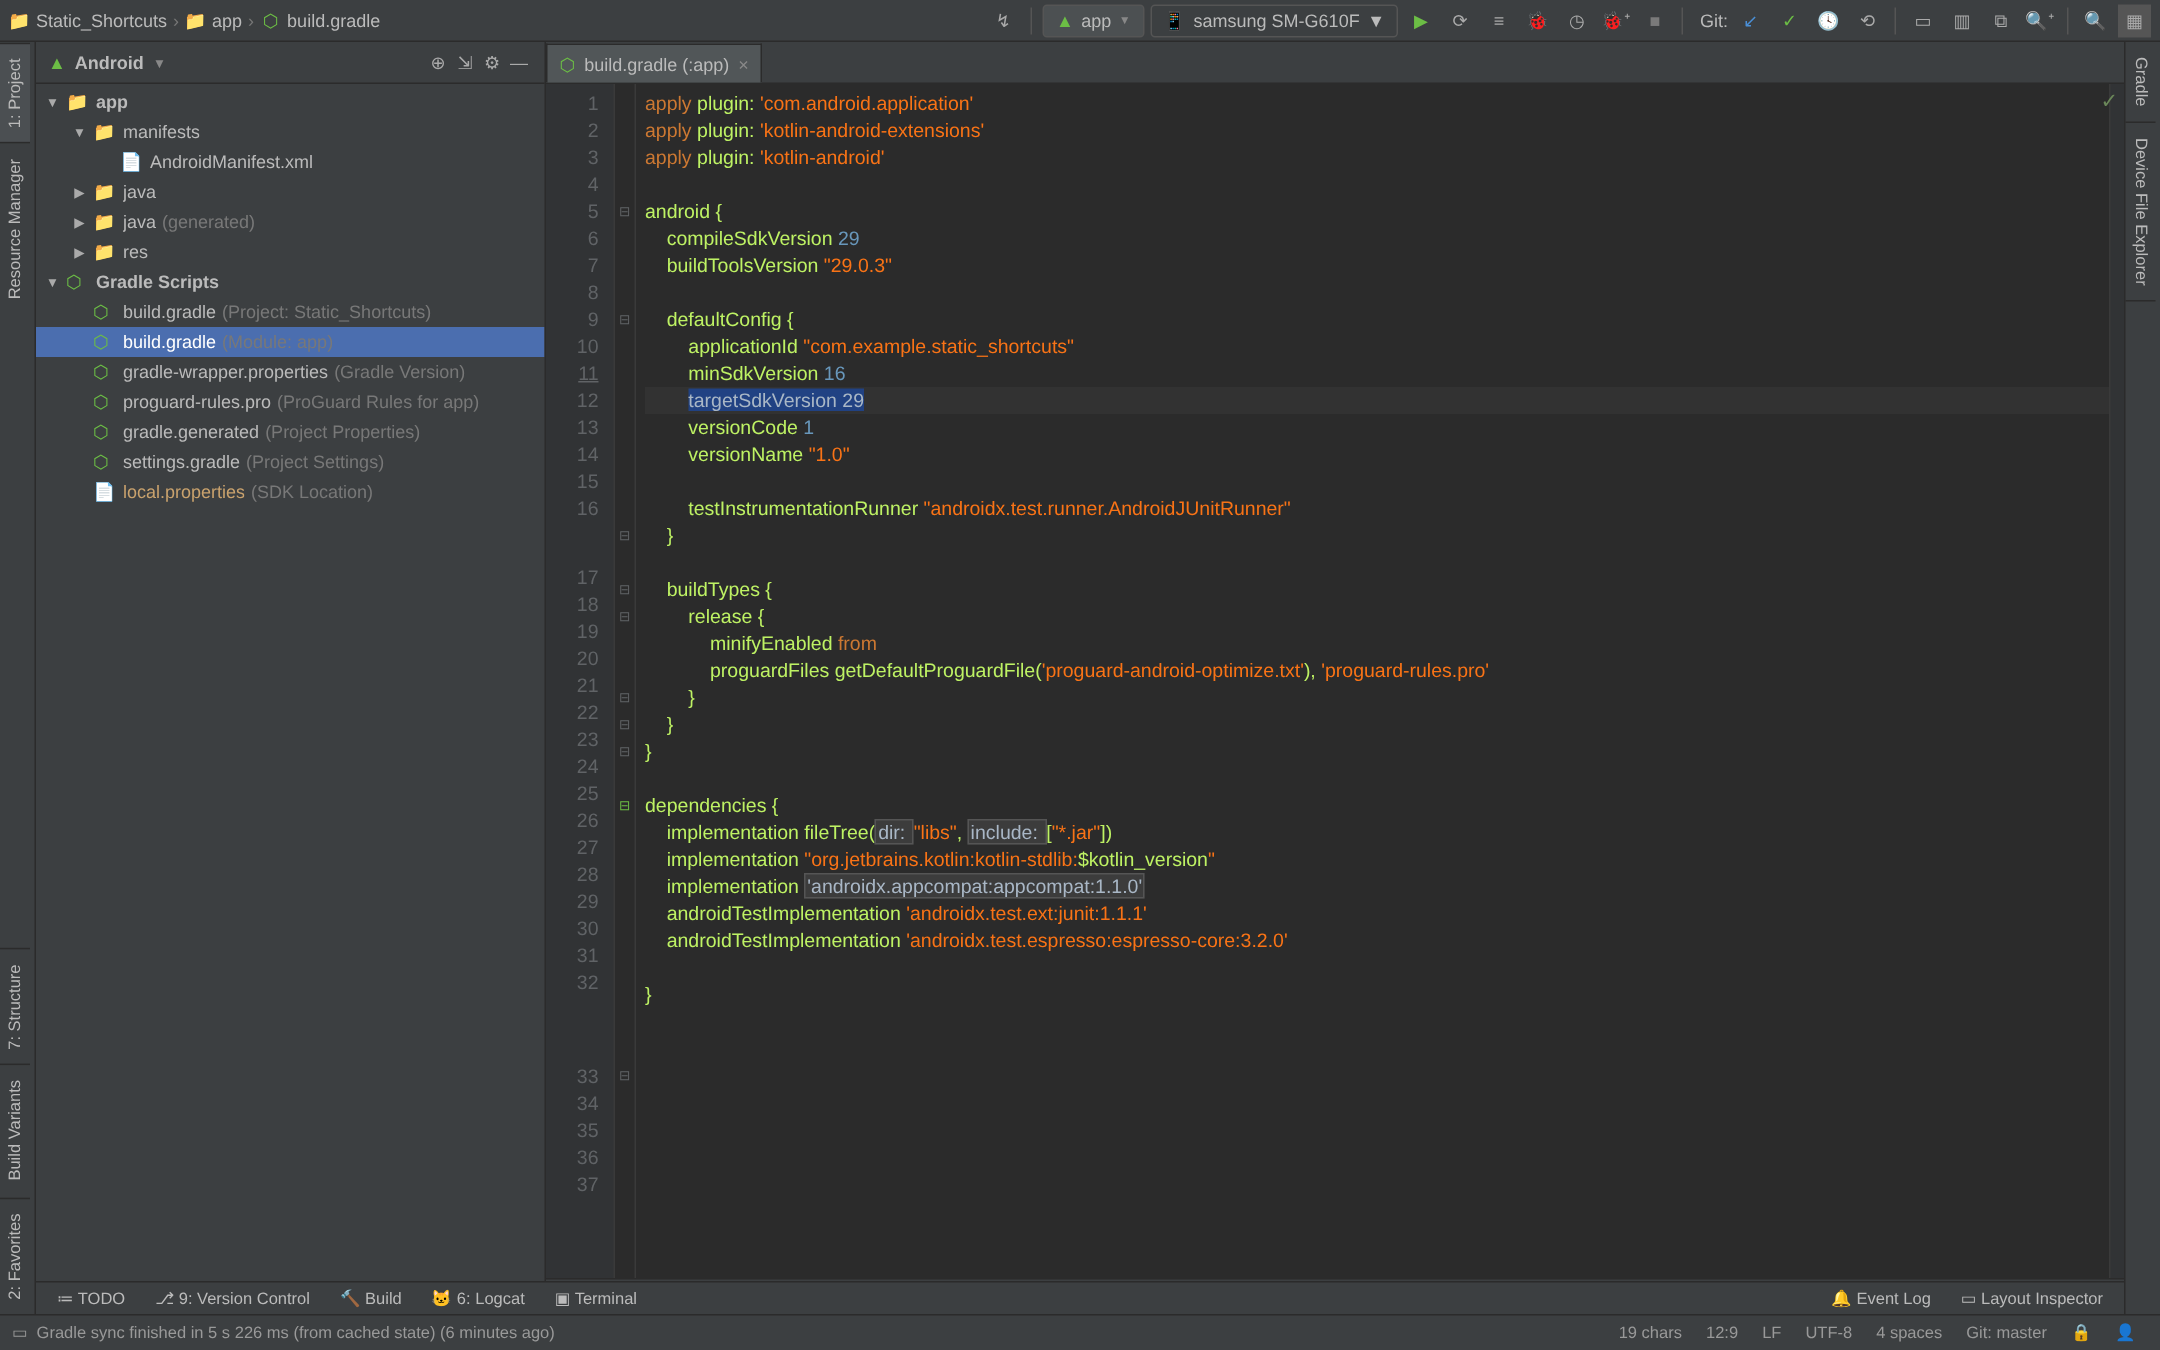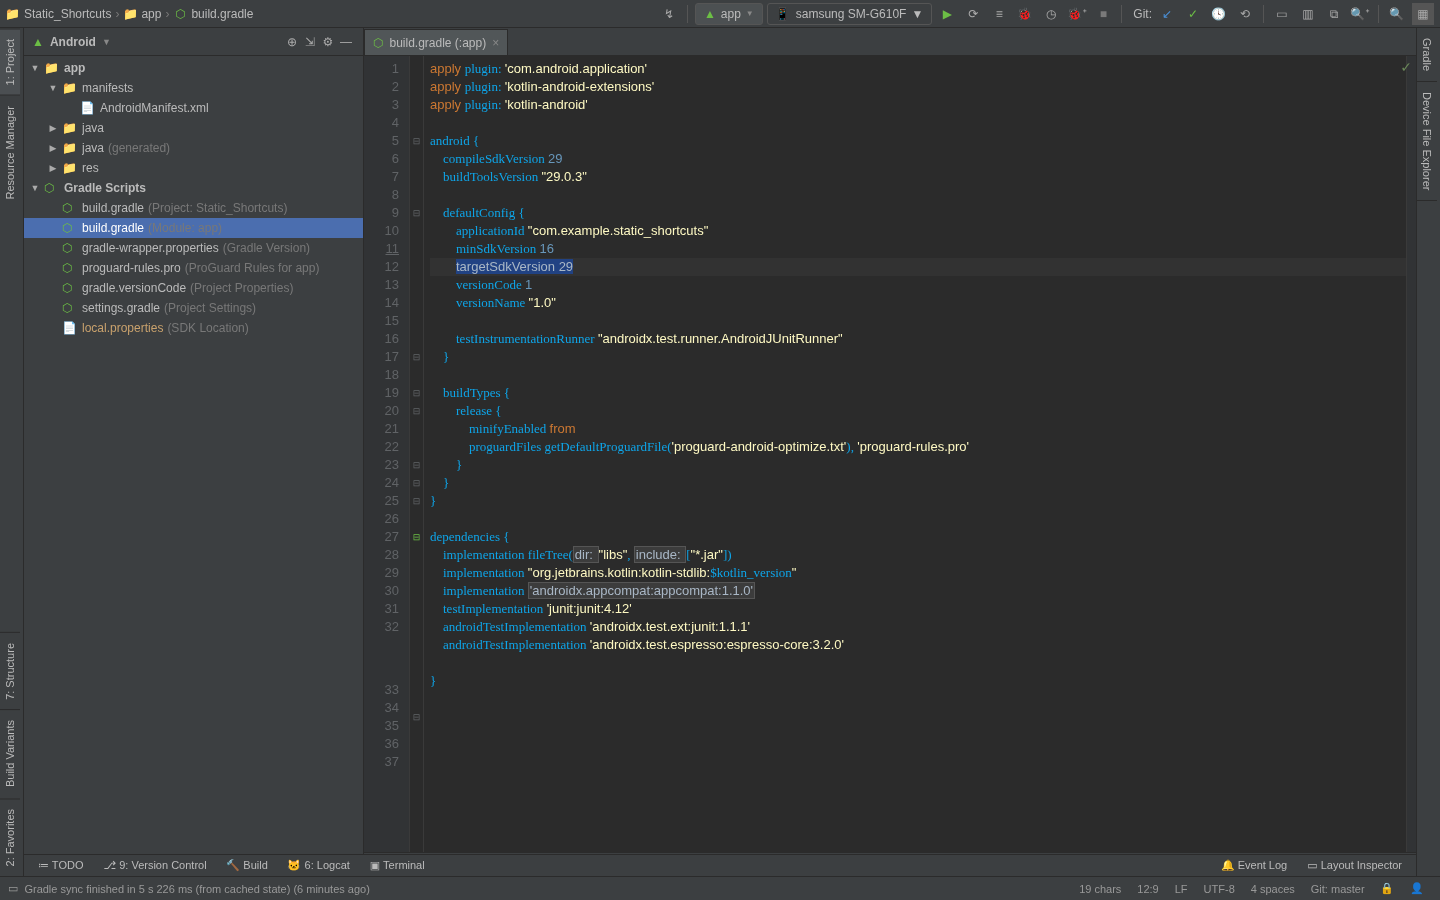--- a/index.html
+++ b/index.html
@@ -48,23 +48,23 @@
 .editor-tabs { height:28px; background:#3c3f41; border-bottom:1px solid #2b2b2b; display:flex; align-items:flex-end; }
 .editor-tab { height:26px; background:#515658; padding:0 8px; display:flex; align-items:center; gap:6px; border:1px solid #2b2b2b; border-bottom:none; font-size:12px; color:#bbb; cursor:pointer; }
 .editor-tab .close { color:#888; font-size:12px; cursor:pointer; }
 .editor-body { flex:1; display:flex; overflow:hidden; position:relative; font-family:"Menlo","Consolas",monospace; font-size:13px; line-height:18px; }
 .gutter { width:46px; background:#313335; border-right:1px solid #3a3a3a; text-align:right; padding:4px 10px 4px 0; color:#606366; user-select:none; }
 .fold-col { width:14px; background:#2b2b2b; border-right:1px solid #3a3a3a; padding:4px 0; color:#606366; font-size:9px; text-align:center; user-select:none; }
 .code-col { flex:1; padding:4px 0 4px 6px; background:#2b2b2b; position:relative; overflow-x:auto; }
 .code-line { height:18px; white-space:pre; color:#a9b7c6; }
 .code-line.hl { background:#323232; }
 .code-line .kw { color:#cc7832; }
-.code-line .str { color:#fef9c3; }
+.code-line .str { color:#f97316; }
 .code-line .num { color:#6897bb; }
-.code-line .prop { color:#0ea5e9;font-family:Liberation Serif, serif; }
+.code-line .prop { color:#bef264; }
 .code-line .boxed { background:#214283; color:#a9b7c6; }
 .code-line .hint-box { background:#3c3c3c; border:1px solid #555; padding:0 1px; }
 .minimap { width:10px; border-left:1px solid #3a3a3a; background:#313335; position:relative; }
 .check { position:absolute; top:2px; right:4px; color:#6a8759; font-size:14px;}
 
 
 .editor-crumb { height:24px; background:#3c3f41; border-top:1px solid #2b2b2b; display:flex; align-items:center; padding:0 12px; font-size:12px; color:#bbb; gap:12px; }
 .toolwindows { position:absolute; left:24px; right:24px; bottom:24px; height:22px; background:#3c3f41; border-top:1px solid #2b2b2b; display:flex; align-items:center; padding:0 4px; font-size:11px; }
 .toolwindows .twbtn { padding:0 10px; display:flex; align-items:center; gap:4px; height:100%; cursor:pointer; }
 .toolwindows .spacer { flex:1; }
@@ -220,21 +220,21 @@
       </div>
       <div class="tree-row" style="padding-left: 22px;">
         <span class="arrow"></span>
         <span class="ficon" style="color:#6cbe45">⬡</span>
         <span class="flabel">proguard-rules.pro</span>
         <span class="fdesc">(ProGuard Rules for app)</span>
       </div>
       <div class="tree-row" style="padding-left: 22px;">
         <span class="arrow"></span>
         <span class="ficon" style="color:#6cbe45">⬡</span>
-        <span class="flabel">gradle.versionCode</span>
+        <span class="flabel">gradle.generated</span>
         <span class="fdesc">(Project Properties)</span>
       </div>
       <div class="tree-row" style="padding-left: 22px;">
         <span class="arrow"></span>
         <span class="ficon" style="color:#6cbe45">⬡</span>
         <span class="flabel">settings.gradle</span>
         <span class="fdesc">(Project Settings)</span>
       </div>
       <div class="tree-row highlighted" style="padding-left: 22px;">
         <span class="arrow"></span>
@@ -264,21 +264,21 @@
         <div style="height: 18px;">7</div>
         <div style="height: 18px;">8</div>
         <div style="height: 18px;">9</div>
         <div style="height: 18px;">10</div>
         <div style="height: 18px; text-decoration: underline;">11</div>
         <div style="height: 18px;">12</div>
         <div style="height: 18px;">13</div>
         <div style="height: 18px;">14</div>
         <div style="height: 18px;">15</div>
         <div style="height: 18px;">16</div>
-        <div style="height: 18px;">17</div>
+        <div style="height: 18px; margin-top: 28px;">17</div>
         <div style="height: 18px;">18</div>
         <div style="height: 18px;">19</div>
         <div style="height: 18px;">20</div>
         <div style="height: 18px;">21</div>
         <div style="height: 18px;">22</div>
         <div style="height: 18px;">23</div>
         <div style="height: 18px;">24</div>
         <div style="height: 18px;">25</div>
         <div style="height: 18px;">26</div>
         <div style="height: 18px;">27</div>
@@ -356,21 +356,20 @@
         <div class="code-line"><span class="prop">            minifyEnabled </span><span class="kw">from</span></div>
         <div class="code-line"><span class="prop">            proguardFiles getDefaultProguardFile(</span><span class="str">'proguard-android-optimize.txt'</span><span class="prop">), </span><span class="str">'proguard-rules.pro'</span></div>
         <div class="code-line"><span class="prop">        }</span></div>
         <div class="code-line"><span class="prop">    }</span></div>
         <div class="code-line"><span class="prop">}</span></div>
         <div class="code-line"></div>
         <div class="code-line"><span class="prop">dependencies </span><span class="prop">{</span></div>
         <div class="code-line"><span class="prop">    implementation </span><span class="prop">fileTree(</span><span class="hint-box">dir: </span><span class="str">"libs"</span><span class="prop">, </span><span class="hint-box">include: </span><span class="prop">[</span><span class="str">"*.jar"</span><span class="prop">])</span></div>
         <div class="code-line"><span class="prop">    implementation </span><span class="str">"org.jetbrains.kotlin:kotlin-stdlib:</span><span class="prop">$kotlin_version</span><span class="str">"</span></div>
         <div class="code-line"><span class="prop">    implementation </span><span class="hint-box">'androidx.appcompat:appcompat:1.1.0'</span></div>
-        <div class="code-line"><span class="prop">    testImplementation </span><span class="str">'junit:junit:4.12'</span></div>
         <div class="code-line"><span class="prop">    androidTestImplementation </span><span class="str">'androidx.test.ext:junit:1.1.1'</span></div>
         <div class="code-line"><span class="prop">    androidTestImplementation </span><span class="str">'androidx.test.espresso:espresso-core:3.2.0'</span></div>
         <div class="code-line"></div>
         <div class="code-line"><span class="prop">}</span></div>
       </div>
     <div class="minimap">
       <span class="check">✓</span>
     </div>
   </div>
   <div class="editor-crumb">

